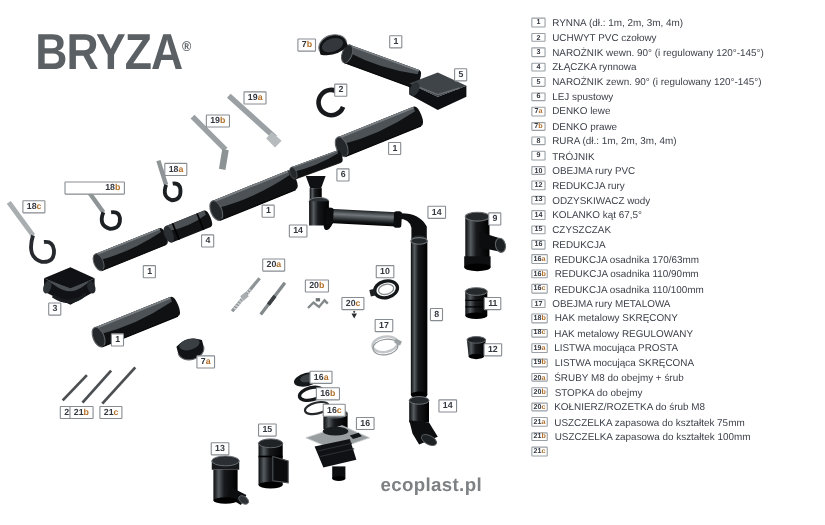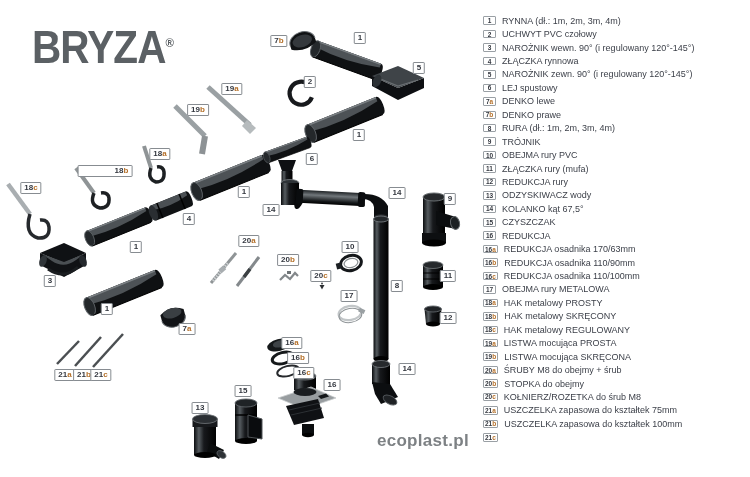--- a/index.html
+++ b/index.html
@@ -22,21 +22,21 @@
   .part-label{
     position:absolute;transform:translate(-50%,-50%);
     background:#fff;border:1px solid #878c91;border-radius:1px;
     padding:0px 3px;font-size:8px;font-weight:700;line-height:10px;
     color:#33373f;white-space:nowrap;
   }
   .digits{color:#33373f;}
   .suffix{color:#b4702a;}
   
   .website{
-    position:absolute;left:359px;top:431px;width:110px;text-align:right;
+    position:absolute;left:346px;top:431px;width:110px;text-align:left;
     color:#7d8184;font-weight:700;font-size:17px;letter-spacing:0.3px;
   }
   
   .legend{position:absolute;left:483px;top:14px;width:262px;}
   .legend-row{display:flex;align-items:center;height:13.45px;}
   .legend-num{
     flex:0 0 auto;min-width:13px;height:8.5px;box-sizing:border-box;
     border:1px solid #9aa0a5;border-radius:1px;background:#fff;
     display:inline-flex;align-items:center;justify-content:center;
     font-size:6.5px;font-weight:700;line-height:7px;padding:0 1px;
@@ -282,21 +282,21 @@
     <div class="diagram-labels">
         <div class="part-label" style="left: 279px; top: 41px;"><span class="digits">7</span><span class="suffix">b</span></div>
         <div class="part-label" style="left: 360px; top: 38px;"><span class="digits">1</span></div>
         <div class="part-label" style="left: 419px; top: 68px;"><span class="digits">5</span></div>
         <div class="part-label" style="left: 310px; top: 82px;"><span class="digits">2</span></div>
         <div class="part-label" style="left: 232px; top: 89px;"><span class="digits">19</span><span class="suffix">a</span></div>
         <div class="part-label" style="left: 198px; top: 110px;"><span class="digits">19</span><span class="suffix">b</span></div>
         <div class="part-label" style="left: 359px; top: 135px;"><span class="digits">1</span></div>
         <div class="part-label" style="left: 160px; top: 154px;"><span class="digits">18</span><span class="suffix">a</span></div>
         <div class="part-label" style="left: 312px; top: 159px;"><span class="digits">6</span></div>
-        <div class="part-label" style="left: 105px; top: 171px; padding-left: 36px;"><span class="digits">18</span><span class="suffix">b</span></div>
+        <div class="part-label" style="left: 86px; top: 171px; padding-left: 36px;"><span class="digits">18</span><span class="suffix">b</span></div>
         <div class="part-label" style="left: 31px; top: 188px;"><span class="digits">18</span><span class="suffix">c</span></div>
         <div class="part-label" style="left: 244px; top: 192px;"><span class="digits">1</span></div>
         <div class="part-label" style="left: 397px; top: 193px;"><span class="digits">14</span></div>
         <div class="part-label" style="left: 450px; top: 199px;"><span class="digits">9</span></div>
         <div class="part-label" style="left: 271px; top: 210px;"><span class="digits">14</span></div>
         <div class="part-label" style="left: 189px; top: 219px;"><span class="digits">4</span></div>
         <div class="part-label" style="left: 249px; top: 241px;"><span class="digits">20</span><span class="suffix">a</span></div>
         <div class="part-label" style="left: 136px; top: 247px;"><span class="digits">1</span></div>
         <div class="part-label" style="left: 350px; top: 247px;"><span class="digits">10</span></div>
         <div class="part-label" style="left: 288px; top: 260px;"><span class="digits">20</span><span class="suffix">b</span></div>
@@ -306,21 +306,21 @@
         <div class="part-label" style="left: 397px; top: 286px;"><span class="digits">8</span></div>
         <div class="part-label" style="left: 349px; top: 296px;"><span class="digits">17</span></div>
         <div class="part-label" style="left: 107px; top: 309px;"><span class="digits">1</span></div>
         <div class="part-label" style="left: 448px; top: 318px;"><span class="digits">12</span></div>
         <div class="part-label" style="left: 187px; top: 329px;"><span class="digits">7</span><span class="suffix">a</span></div>
         <div class="part-label" style="left: 292px; top: 343px;"><span class="digits">16</span><span class="suffix">a</span></div>
         <div class="part-label" style="left: 298px; top: 358px;"><span class="digits">16</span><span class="suffix">b</span></div>
         <div class="part-label" style="left: 407px; top: 369px;"><span class="digits">14</span></div>
         <div class="part-label" style="left: 304px; top: 373px;"><span class="digits">16</span><span class="suffix">c</span></div>
         <div class="part-label" style="left: 65px; top: 375px;"><span class="digits">21</span><span class="suffix">a</span></div>
-        <div class="part-label" style="left: 84px; top: 375px;"><span class="digits">21</span><span class="suffix">b</span></div>
+        <div class="part-label" style="left: 74px; top: 375px;"><span class="digits">21</span><span class="suffix">b</span></div>
         <div class="part-label" style="left: 101px; top: 375px;"><span class="digits">21</span><span class="suffix">c</span></div>
         <div class="part-label" style="left: 332px; top: 385px;"><span class="digits">16</span></div>
         <div class="part-label" style="left: 243px; top: 391px;"><span class="digits">15</span></div>
         <div class="part-label" style="left: 200px; top: 408px;"><span class="digits">13</span></div>
       </div>
   </div>
 
   <div class="website">ecoplast.pl</div>
 
   <div class="legend">
@@ -387,26 +387,20 @@
     <span class="legend-label">TRÓJNIK</span>
   </div>
       <div class="legend-row">
     <span class="legend-num">
           <span class="digits">10</span>
         </span>
     <span class="legend-label">OBEJMA rury PVC</span>
   </div>
       <div class="legend-row">
     <span class="legend-num">
-          <span class="digits">11</span>
-        </span>
-    <span class="legend-label">ZŁĄCZKA rury (mufa)</span>
-  </div>
-      <div class="legend-row">
-    <span class="legend-num">
           <span class="digits">12</span>
         </span>
     <span class="legend-label">REDUKCJA rury</span>
   </div>
       <div class="legend-row">
     <span class="legend-num">
           <span class="digits">13</span>
         </span>
     <span class="legend-label">ODZYSKIWACZ wody</span>
   </div>
@@ -451,27 +445,20 @@
   </div>
       <div class="legend-row">
     <span class="legend-num">
           <span class="digits">17</span>
         </span>
     <span class="legend-label">OBEJMA rury METALOWA</span>
   </div>
       <div class="legend-row">
     <span class="legend-num">
           <span class="digits">18</span>
-          <span class="suffix">a</span>
-        </span>
-    <span class="legend-label">HAK metalowy PROSTY</span>
-  </div>
-      <div class="legend-row">
-    <span class="legend-num">
-          <span class="digits">18</span>
           <span class="suffix">b</span>
         </span>
     <span class="legend-label">HAK metalowy SKRĘCONY</span>
   </div>
       <div class="legend-row">
     <span class="legend-num">
           <span class="digits">18</span>
           <span class="suffix">c</span>
         </span>
     <span class="legend-label">HAK metalowy REGULOWANY</span>

